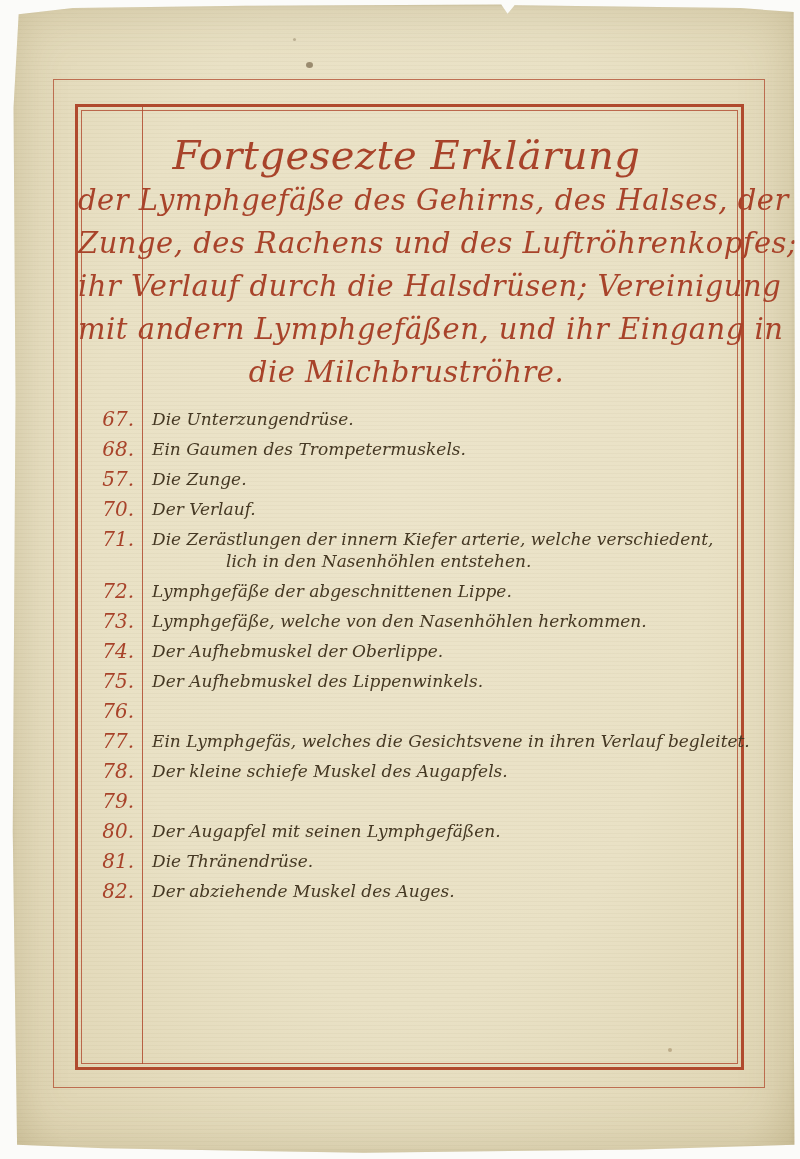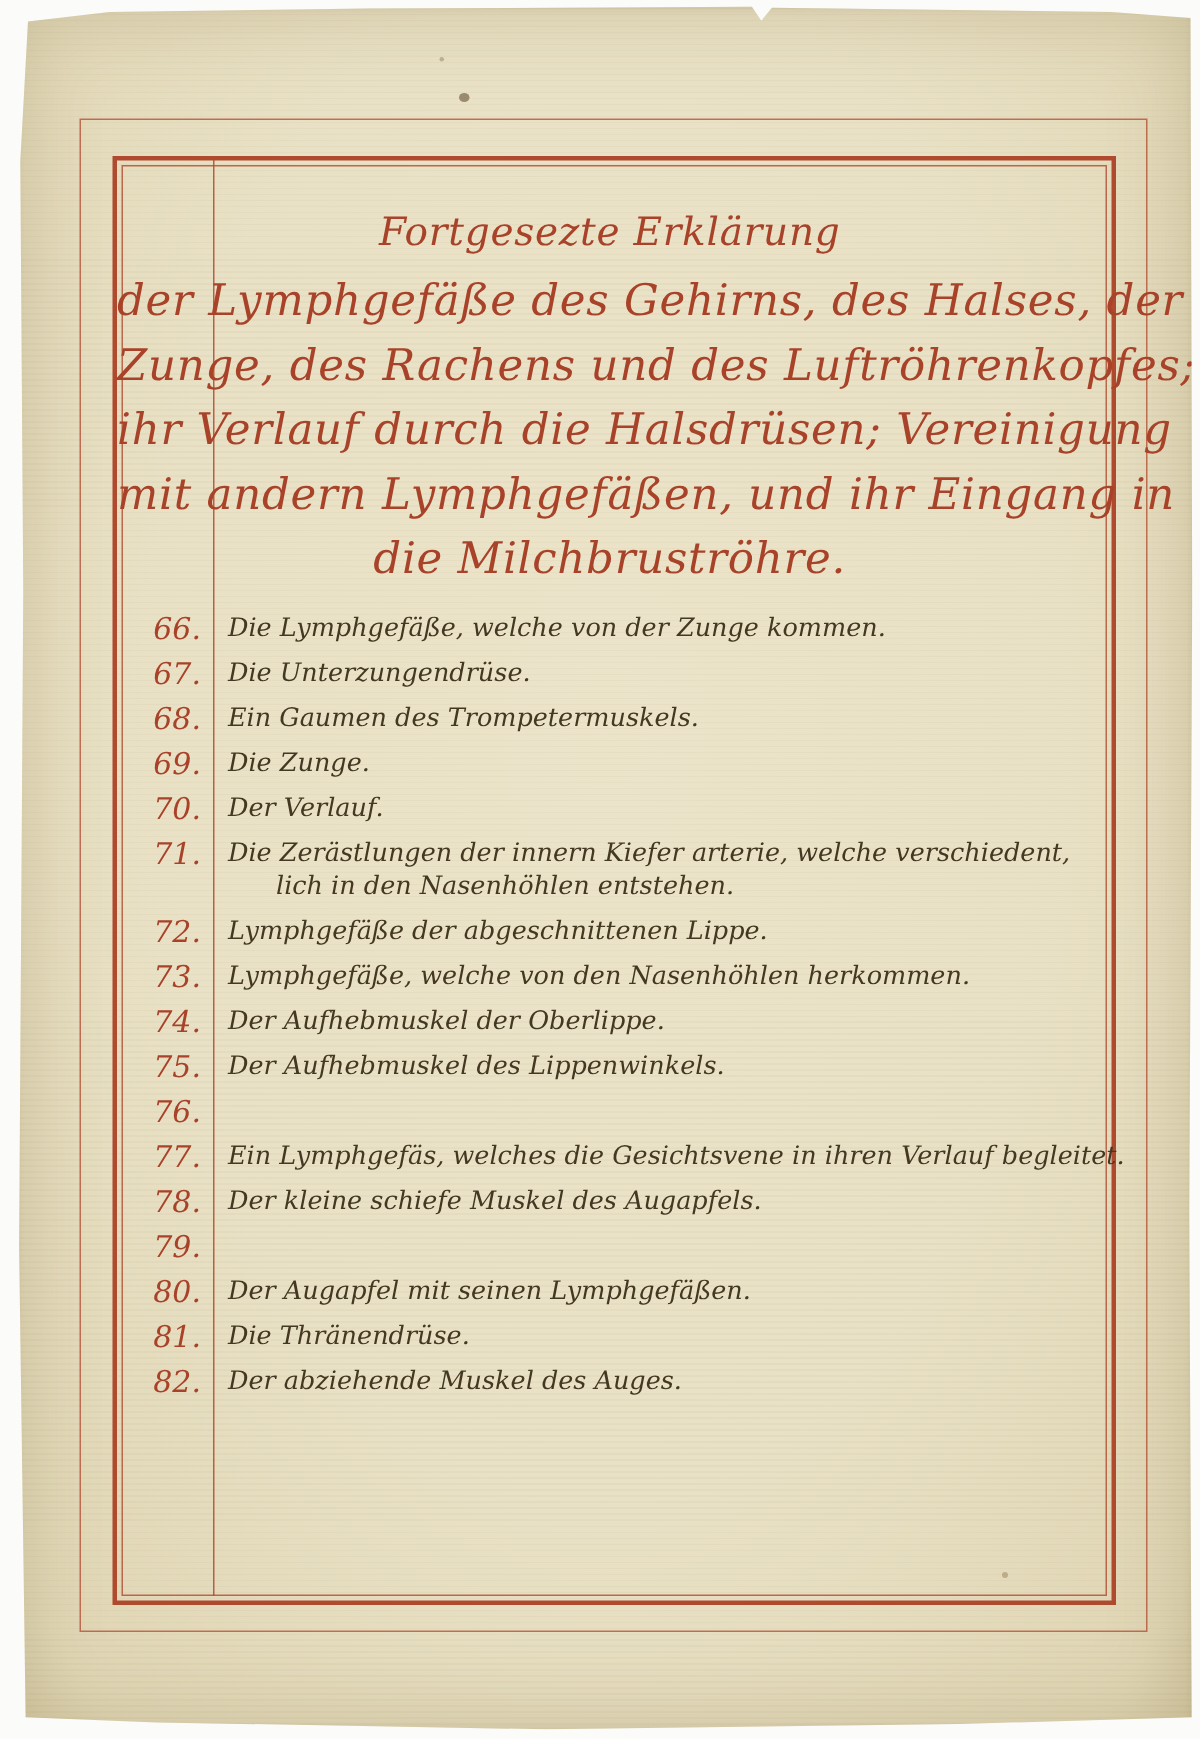--- a/index.html
+++ b/index.html
@@ -52,40 +52,40 @@
     text-align:center;
     color:var(--red);
     font-style:italic;
   }
   .h-line{
     font-size:29px;line-height:43px;
     letter-spacing:0.5px;
     white-space:nowrap;
   }
   .h-first{
-    font-size:26px;line-height:48px;
+    font-size:40px;line-height:48px;
   }
   .list{
     margin-top:14px;
   }
   .row{
     display:flex;align-items:flex-start;
     margin-bottom:8px;
   }
   .num{
     flex:0 0 56px;text-align:right;padding-right:9px;
     color:var(--red);font-style:italic;
     font-size:20px;line-height:22px;
   }
   .txt{
     margin-left:9px;color:var(--ink);font-style:italic;
     font-size:17px;line-height:22px;
   }
   .txt .line{white-space:nowrap;}
-  .txt .cont{margin-left:32px;}
+  .txt .cont{margin-left:74px;}
   .speck{position:absolute;border-radius:50%;background:rgba(90,70,40,0.55);}
   .speck.s1{left:296px;top:58px;width:7px;height:6px;}
   .speck.s2{left:283px;top:34px;width:3px;height:3px;background:rgba(90,70,40,0.3);}
   .speck.s3{left:658px;top:1044px;width:4px;height:4px;background:rgba(120,90,50,0.35);}
 </style>
 </head>
 <body>
 
 <div class="paper">
   <div class="speck s1"></div>
@@ -104,43 +104,37 @@
 
   <div class="h-line">Zunge, des Rachens und des Luftröhrenkopfes;</div>
 
   <div class="h-line">ihr Verlauf durch die Halsdrüsen; Vereinigung</div>
 
   <div class="h-line">mit andern Lymphgefäßen, und ihr Eingang in</div>
 
   <div class="h-line">die Milchbruströhre.</div>
 </div>
     <div class="list">
-  <div class="row">
-    <span class="num">66.</span>
-    <span class="txt">
-            <div class="line">Die Lymphgefäße, welche von der Zunge kommen.</div>
-          </span>
-  </div>
 
   <div class="row">
     <span class="num">67.</span>
     <span class="txt">
             <div class="line">Die Unterzungendrüse.</div>
           </span>
   </div>
 
   <div class="row">
     <span class="num">68.</span>
     <span class="txt">
             <div class="line">Ein Gaumen des Trompetermuskels.</div>
           </span>
   </div>
 
   <div class="row">
-    <span class="num">69.</span>
+    <span class="num">57.</span>
     <span class="txt">
             <div class="line">Die Zunge.</div>
           </span>
   </div>
 
   <div class="row">
     <span class="num">70.</span>
     <span class="txt">
             <div class="line">Der Verlauf.</div>
           </span>

